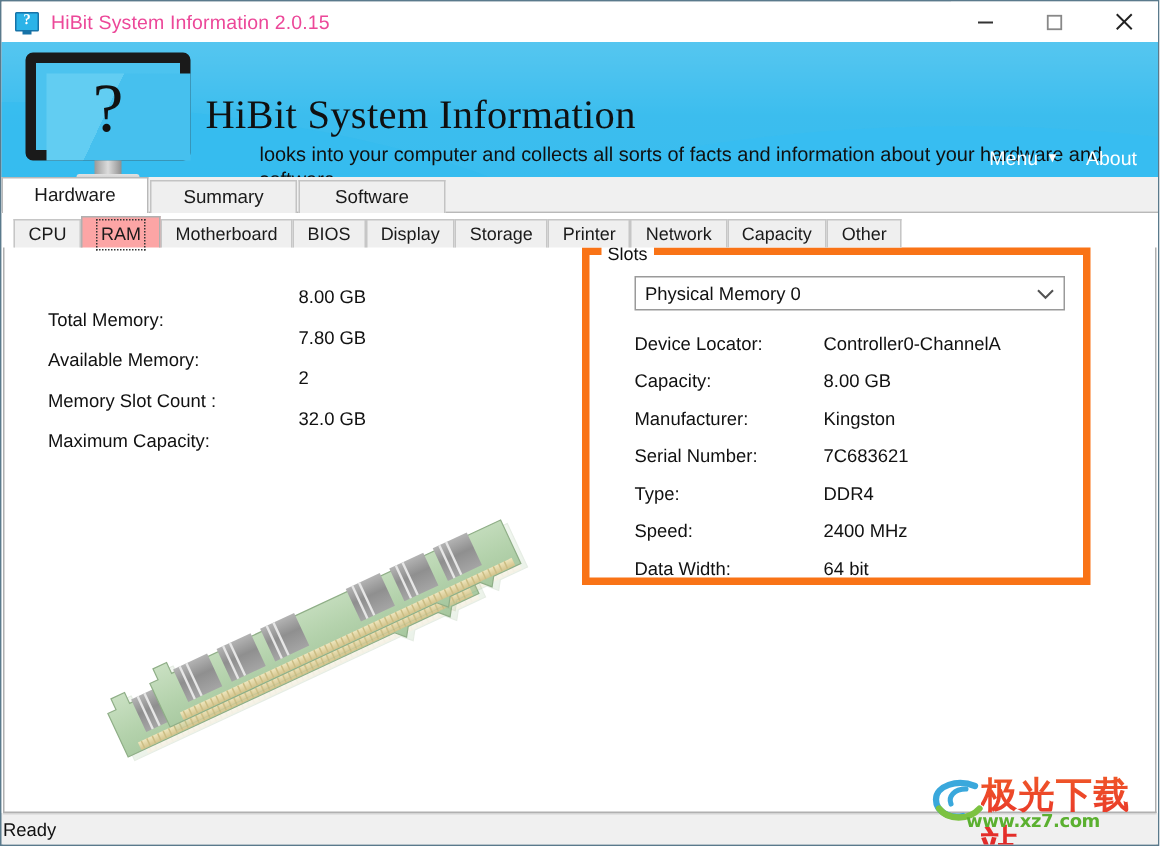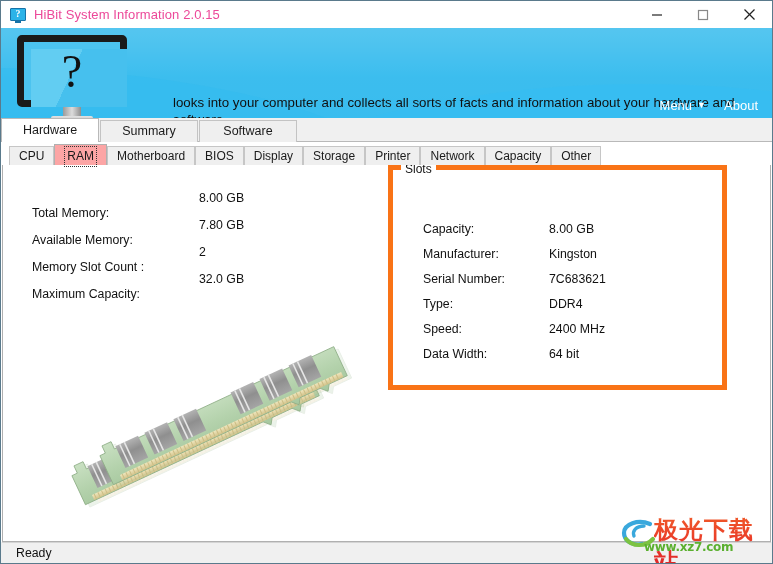--- a/index.html
+++ b/index.html
@@ -216,21 +216,21 @@
     font-size: 12px; font-weight: bold; color: #5bb030;
     font-family: "DejaVu Sans", sans-serif; letter-spacing: -0.3px;
   }
 
   
   .statusbar {
     position: absolute; left: 1px; bottom: 0px; width: 769px; height: 21px;
     background: #f0f0f0; border-top: 1px solid #d4d4d4;
     display: flex; align-items: center;
   }
-  .statusbar .stext { font-size: 12.3px; color: #111; padding-left: 14px; }
+  .statusbar .stext { font-size: 12.3px; color: #111; }
 </style>
 </head>
 <body>
 
 <div id="app">
 
   <div class="titlebar">
     <div class="app-icon">
       <div class="mon"></div>
       <div class="q">?</div>
@@ -264,20 +264,21 @@
 
     <div class="logo">
       <div class="screen">
           <div class="gloss"></div>
         </div>
       <div class="qmark">?</div>
       <div class="neck"></div>
       <div class="base"></div>
     </div>
 
+    <div class="hero-title">HiBit System Information</div>
     <div class="hero-sub">looks into your computer and collects all sorts of facts and information about your hardware and software.</div>
 
     <div class="banner-links">
       <span class="lnk"><span>Menu</span><span class="caret">▼</span></span>
       <span class="lnk">About</span>
     </div>
   </div>
 
   <div class="maintabs">
     <div class="mtab active">Hardware</div>
@@ -438,22 +439,34 @@
               <use href="#stick" fill="#000"></use>
             </g>
           <use href="#stick"></use>
         </g>
       </svg>
     </div>
 
     <div class="slots-group">
       <div class="slots-legend">Slots</div>
 
+      <div class="combo">
+        <span class="cval">Physical Memory 0</span>
+        <span class="carrow">
+          <svg width="12" height="8" viewBox="0 0 12 8">
+              <polyline points="1,1.5 6,6.5 11,1.5" fill="none" stroke="#555" stroke-width="1.4"></polyline>
+            </svg>
+        </span>
+      </div>
 
       <div class="slotinfo">
+        <div class="srow">
+          <span class="lbl">Device Locator:</span>
+          <span class="val">Controller0-ChannelA</span>
+        </div>
         <div class="srow">
           <span class="lbl">Capacity:</span>
           <span class="val">8.00  GB</span>
         </div>
         <div class="srow">
           <span class="lbl">Manufacturer:</span>
           <span class="val">Kingston</span>
         </div>
         <div class="srow">
           <span class="lbl">Serial Number:</span>

